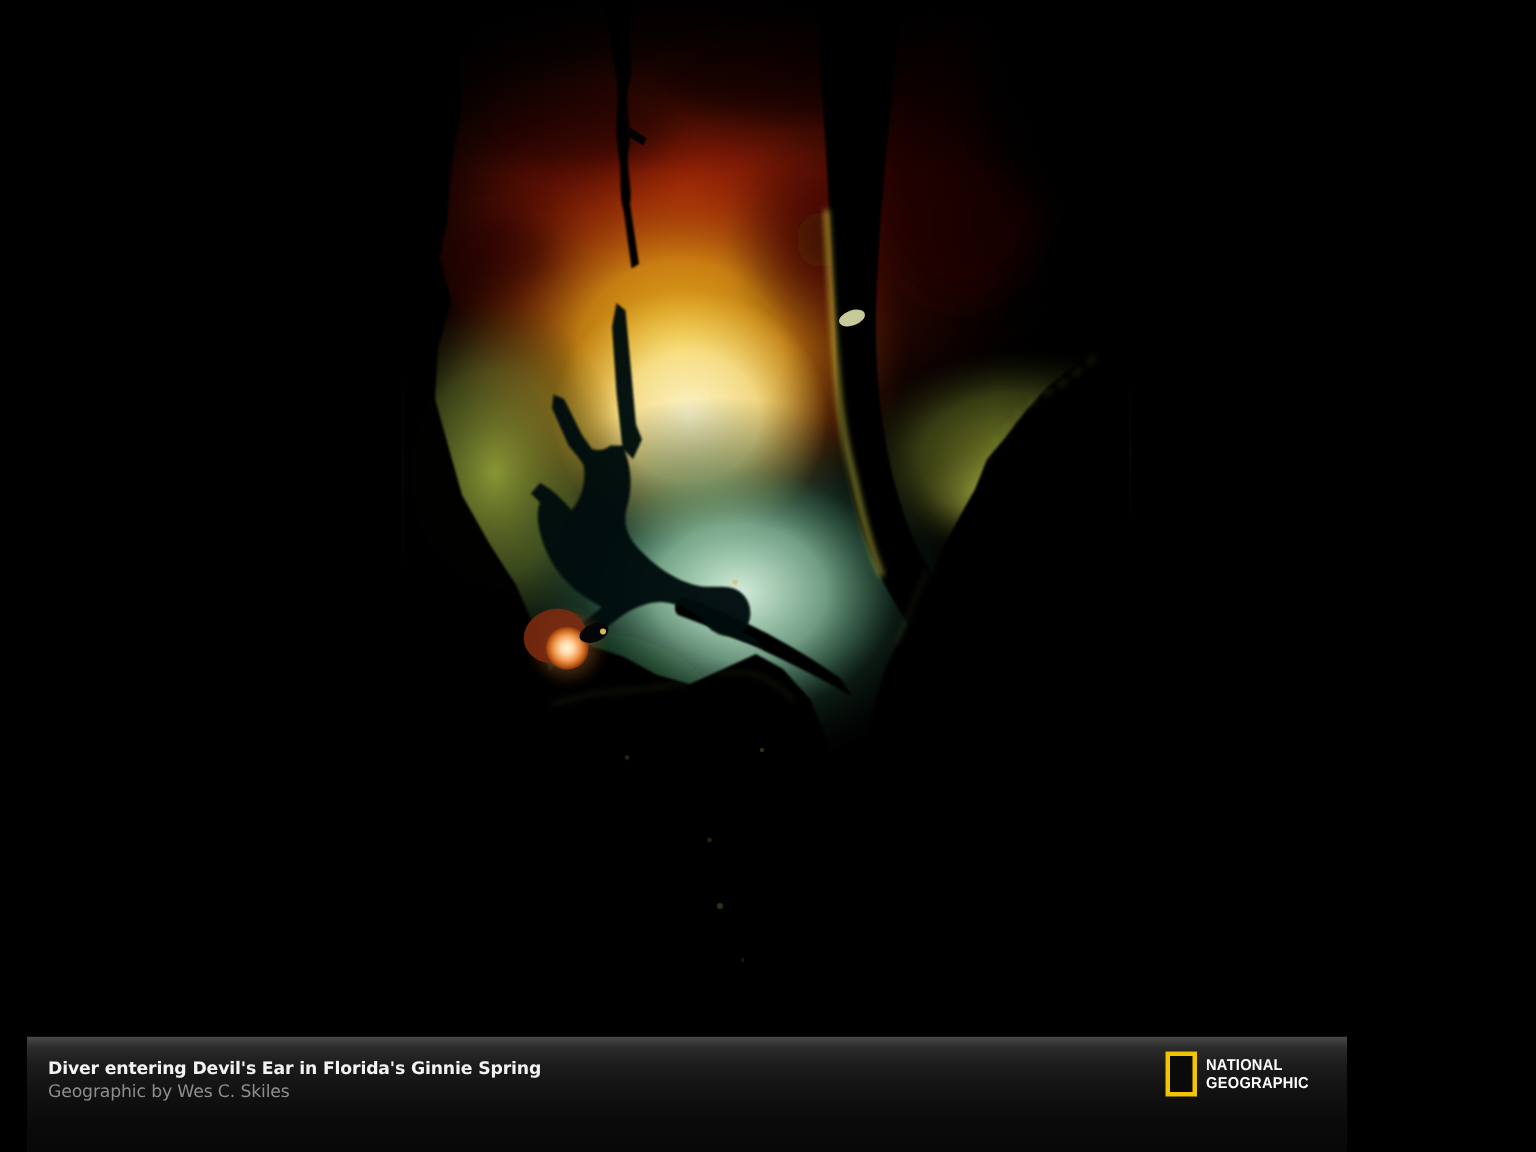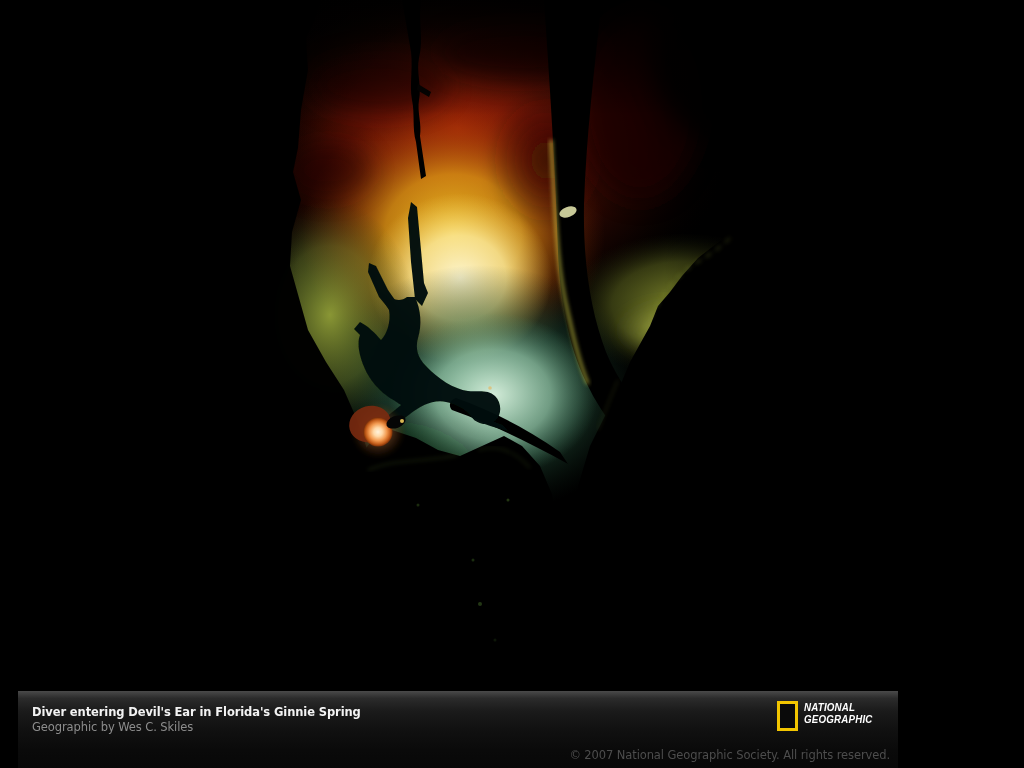--- a/index.html
+++ b/index.html
@@ -13,22 +13,22 @@
   
   .caption-bar{position:absolute;left:0;top:690px;width:880px;height:82px;
     border-top:1px solid #000;
     background:linear-gradient(to bottom,#4a4a4a 0%,#2b2b2b 9%,#1b1b1b 24%,
                #111 46%,#0a0a0a 72%,#070707 100%);margin-left:18px;}
   .caption-title{position:absolute;left:14px;top:14px;font-size:11.5px;font-weight:bold;
     color:#f3f3f3;letter-spacing:-0.1px;white-space:nowrap;}
   .caption-credit{position:absolute;left:14px;top:29px;font-size:11.5px;
     color:#8d8d8d;letter-spacing:-0.1px;white-space:nowrap;}
 
-  .ng-logo{position:absolute;right:20px;top:10px;display:flex;align-items:flex-start;
-    text-decoration:none;cursor:pointer;font-style:italic;}
+  .ng-logo{position:absolute;right:20px;top:10px;display:flex;align-items:center;
+    text-decoration:none;cursor:pointer;}
   .ng-frame{display:block;width:15px;height:24px;border:3px solid #f2c500;
     background:#0a0a0a;margin-right:6px;}
   .ng-text{display:block;margin-top:1px;}
   .ng-text span{display:block;color:#fff;font-family:"Liberation Sans",sans-serif;
     font-weight:bold;font-size:10.5px;line-height:11.5px;letter-spacing:0.2px;
     transform:scaleX(.93);transform-origin:left;white-space:nowrap;}
 
   .copyright{position:absolute;right:8px;top:57px;font-size:11.5px;color:#4d4d4d;
     letter-spacing:-0.1px;white-space:nowrap;}
 </style>
@@ -215,14 +215,13 @@
   <div class="caption-credit">Geographic by Wes C. Skiles</div>
 
   <a class="ng-logo">
     <span class="ng-frame"></span>
     <span class="ng-text">
       <span>NATIONAL</span>
       <span>GEOGRAPHIC</span>
     </span>
   </a>
 
-  <div class="copyright">© 2007 National Geographic Society. All rights reserved.</div>
 </div>
 
 </body></html>

